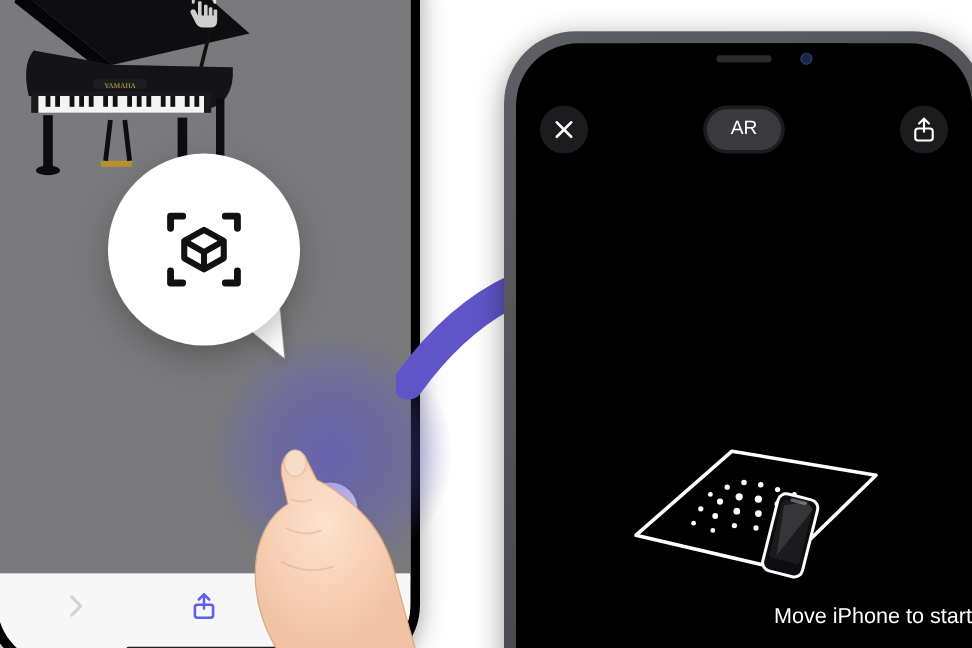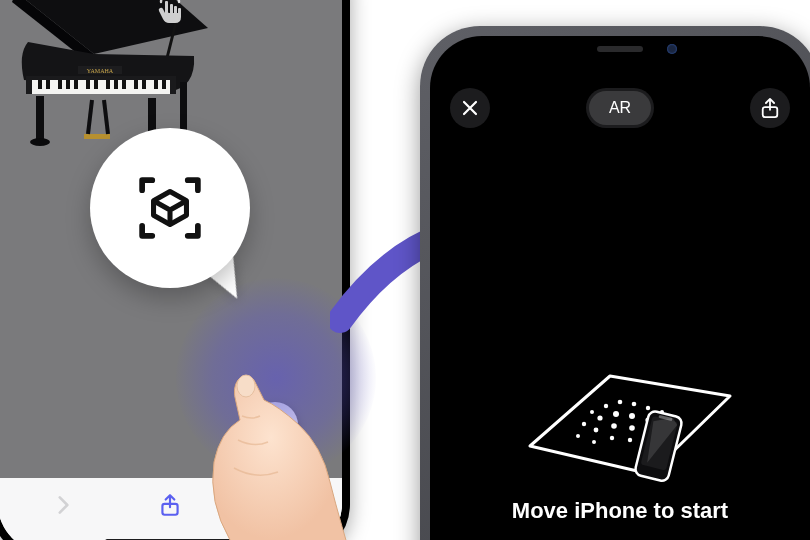--- a/index.html
+++ b/index.html
@@ -238,24 +238,24 @@
     position: absolute;
     left: 50%; bottom: 170px;
     transform: translateX(-50%);
     width: 240px; height: 130px;
     color: #fff;
   }
   .instruction {
     position: absolute;
     left: 0; right: 0;
     bottom: 132px;
-    text-align: center;
+    text-align: right;
     color: #fff;
-    font-size: 22px;
-    font-weight: 700;
+    font-size: 18px;
+    font-weight: 400;
   }
 </style>
 </head>
 <body>
 
 <div class="phone-left">
   <div class="screen">
 
     <div class="viewer-area">
 

